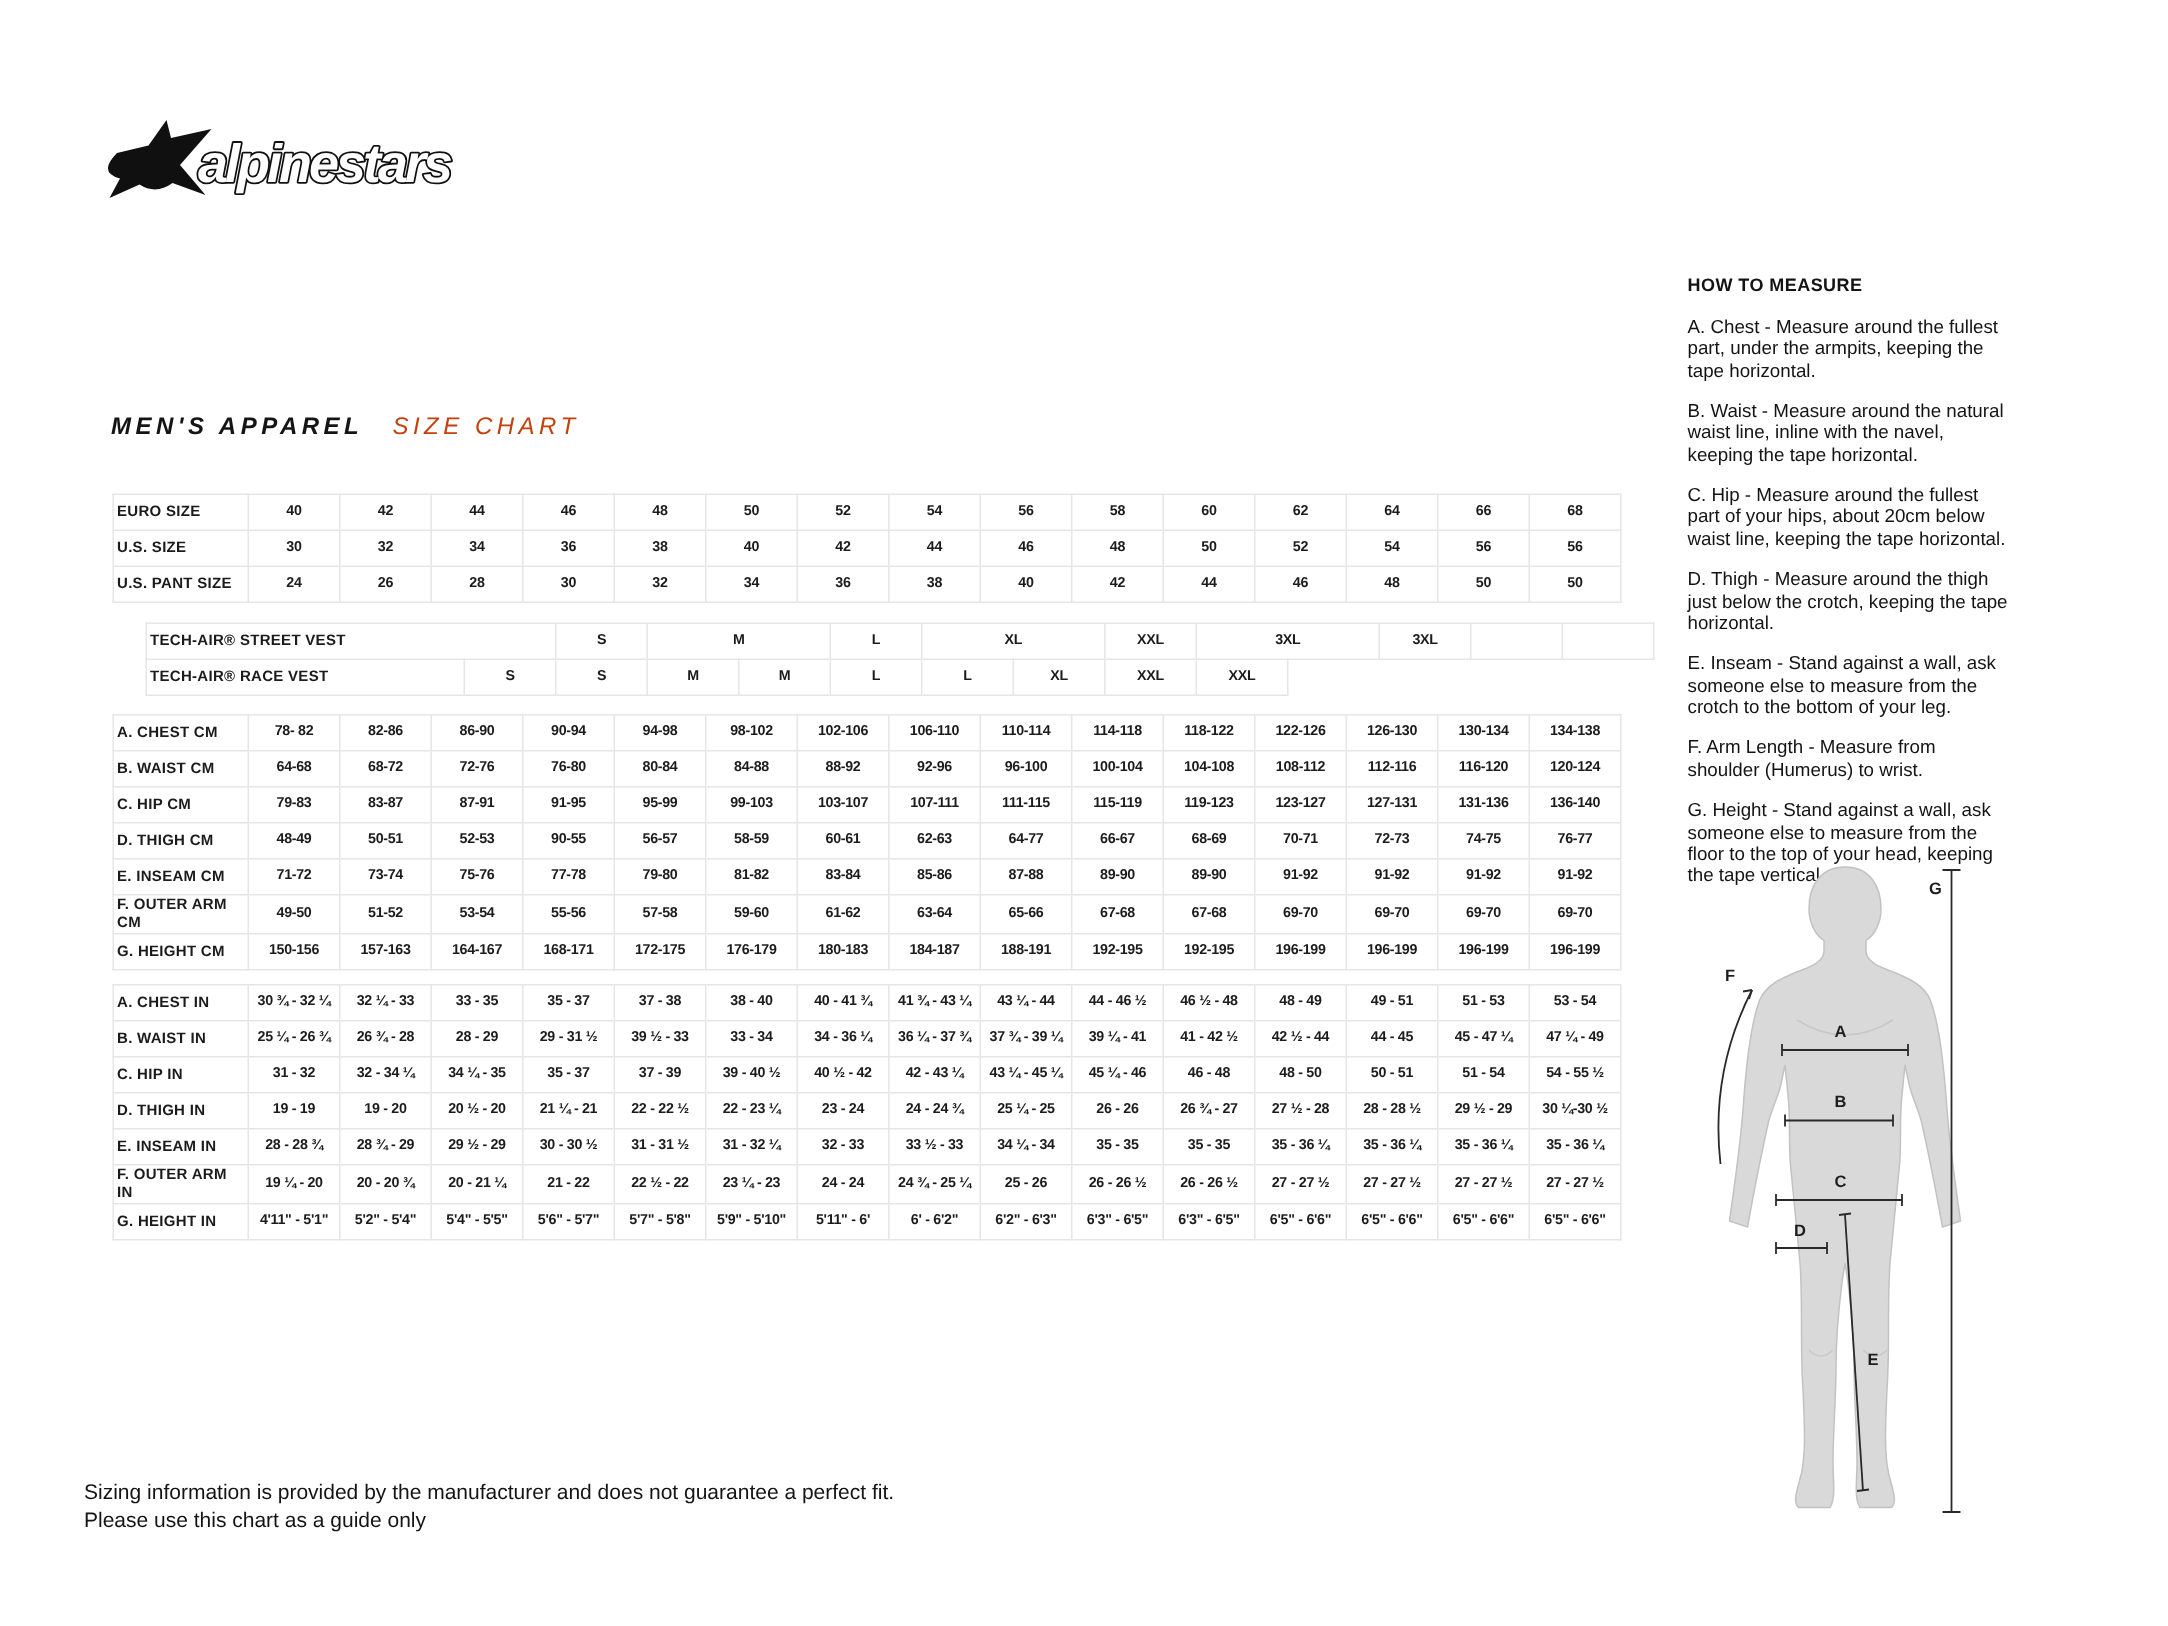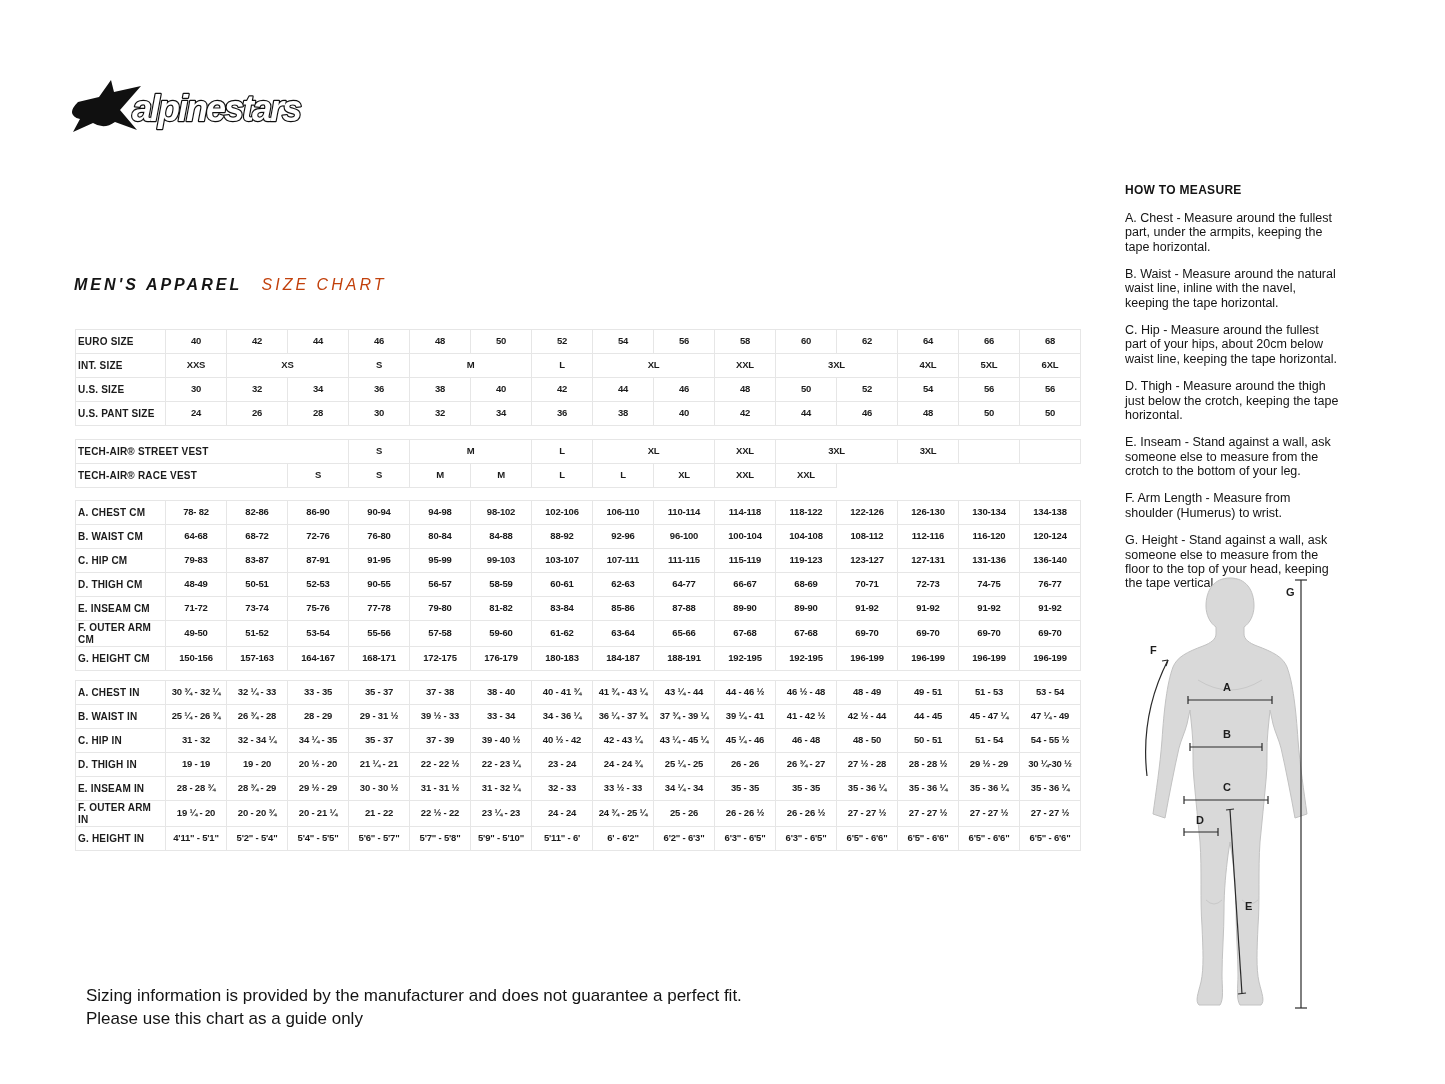--- a/index.html
+++ b/index.html
@@ -14,34 +14,34 @@
   .title .t-bold{font-weight:bold;}
   .title .t-light{font-weight:normal;margin-left:12px;color:#c2410c;}
 
   
   .tables{position:absolute;left:75px;top:329px;width:1005px;}
   table{border-collapse:collapse;table-layout:fixed;width:1005px;}
   col.lab{width:90px;} col.c{width:61px;}
   th,td{border:1px solid #e6e6e6;height:21px;font-size:9.5px;font-weight:bold;color:#1b1b1b;padding:1px 2px;line-height:1.15;vertical-align:middle;}
   th{text-align:left;font-size:10px;letter-spacing:.2px;}
   td{text-align:center;letter-spacing:-.2px;}
-  .t-tech{margin-top:13px;} .t-cm{margin-top:12px;} .t-in{margin-top:9px;}
+  .t-tech{margin-top:13px;margin-left:22px;} .t-cm{margin-top:12px;} .t-in{margin-top:9px;}
   .t-tech th{white-space:nowrap;}
   td.nb{border:none;}
 
   
   .measure{position:absolute;left:1125px;top:184px;width:214px;font-size:12.5px;line-height:1.15;color:#141414;}
   .measure h3{margin:0 0 13px 0;font-size:12px;letter-spacing:.3px;font-weight:bold;}
   .measure p{margin:0 0 13px 0;}
 
   
   .figure{position:absolute;left:1138px;top:570px;}
 
   
-  .footer{position:absolute;left:86px;top:985px;font-size:17px;line-height:1.35;color:#141414;}
+  .footer{position:absolute;left:56px;top:985px;font-size:14px;line-height:1.35;color:#141414;}
 </style>
 </head>
 <body>
 
 <div class="page">
 
   <div class="logo">
     <svg width="250" height="60" viewBox="0 0 250 60">
       <path d="M41,2 L29,19 L8,24 Q-5,37 10,41 L3,54 L23,45 Q34,52 45,44 L67,52 L50,32 L71,8 L44,14 Z" fill="#101010"></path>
       <text x="62" y="43" font-family="Liberation Sans, sans-serif" font-size="36" font-weight="bold" font-style="italic" letter-spacing="-2" fill="#ffffff" stroke="#101010" stroke-width="2.4" stroke-linejoin="round" paint-order="stroke">alpinestars</text>
@@ -85,34 +85,20 @@
             <td colspan="1">50</td>
             <td colspan="1">52</td>
             <td colspan="1">54</td>
             <td colspan="1">56</td>
             <td colspan="1">58</td>
             <td colspan="1">60</td>
             <td colspan="1">62</td>
             <td colspan="1">64</td>
             <td colspan="1">66</td>
             <td colspan="1">68</td>
-          </tr>
-          <tr>
-            <th colspan="1">INT. SIZE</th>
-            <td colspan="1">XXS</td>
-            <td colspan="2">XS</td>
-            <td colspan="1">S</td>
-            <td colspan="2">M</td>
-            <td colspan="1">L</td>
-            <td colspan="2">XL</td>
-            <td colspan="1">XXL</td>
-            <td colspan="2">3XL</td>
-            <td colspan="1">4XL</td>
-            <td colspan="1">5XL</td>
-            <td colspan="1">6XL</td>
           </tr>
           <tr>
             <th colspan="1">U.S. SIZE</th>
             <td colspan="1">30</td>
             <td colspan="1">32</td>
             <td colspan="1">34</td>
             <td colspan="1">36</td>
             <td colspan="1">38</td>
             <td colspan="1">40</td>
             <td colspan="1">42</td>

